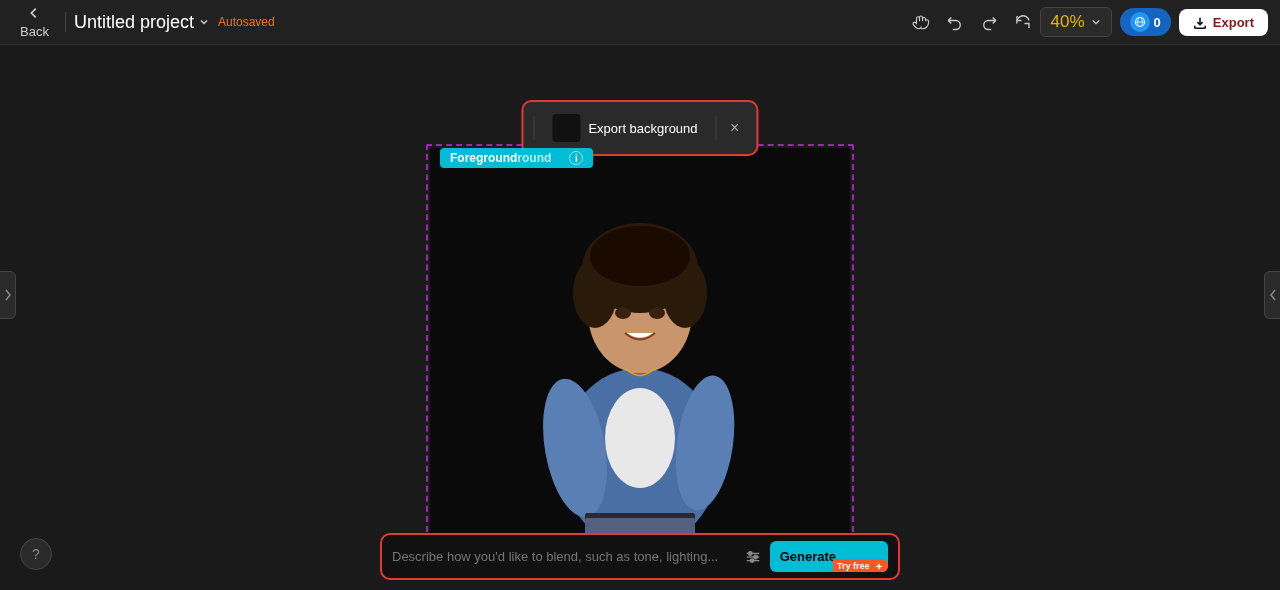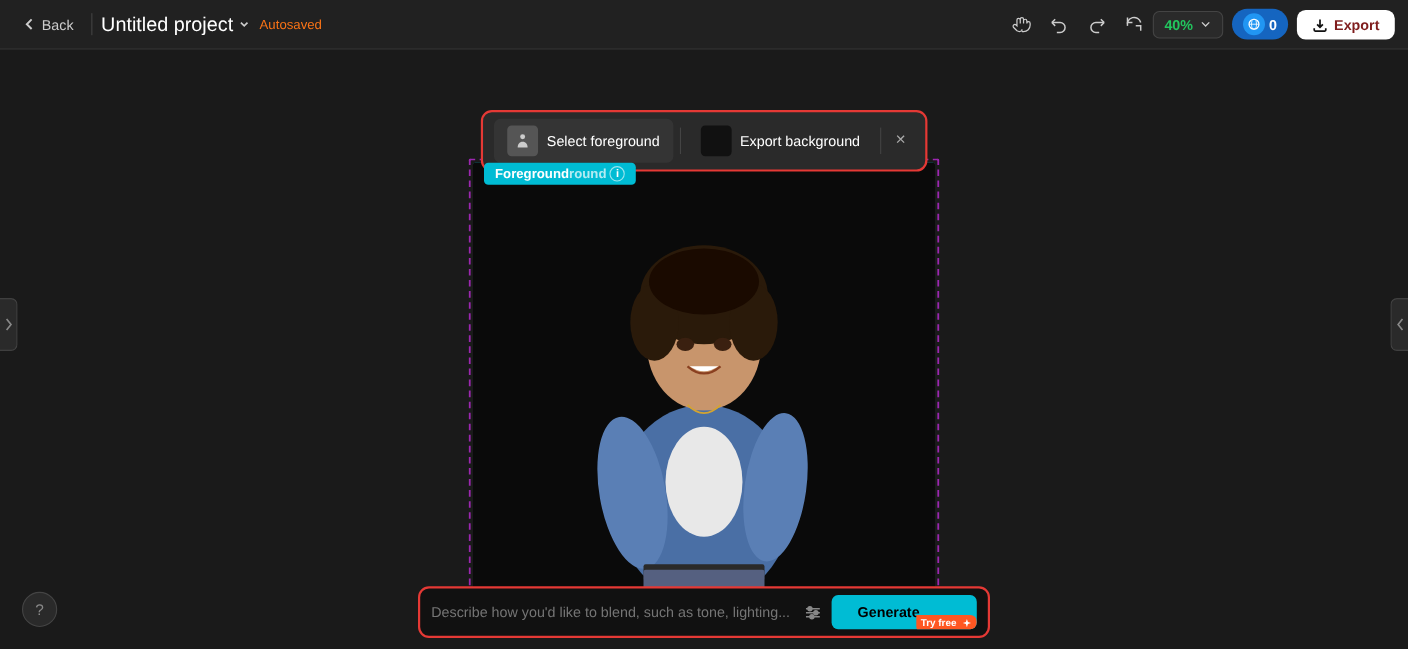--- a/index.html
+++ b/index.html
@@ -23,20 +23,21 @@
       display: flex;
       align-items: center;
       padding: 0 12px;
       gap: 8px;
       z-index: 100;
     }
     .topbar-back {
       display: flex; align-items: center; gap: 4px;
       color: #ccc; font-size: 13px; cursor: pointer;
       padding: 4px 8px;
+      flex-direction: column;
     }
     .topbar-divider {
       width: 1px; height: 20px; background: #444;
     }
     .topbar-project {
       display: flex; align-items: center; gap: 4px;
       font-size: 18px; font-weight: 500; color: #fff;
       cursor: pointer;
     }
     .topbar-autosaved {
@@ -47,23 +48,22 @@
       display: flex; align-items: center; gap: 16px;
       color: #ccc;
     }
     .topbar-tools svg { width: 18px; height: 18px; cursor: pointer; }
     .topbar-zoom {
       display: flex; align-items: center; gap: 4px;
       background: #2a2a2a;
       border: 1px solid #444;
       border-radius: 6px;
       padding: 4px 10px;
-      font-size: 13px; color: #22c55e; cursor: pointer;
+      font-size: 17px; color: #eab308; cursor: pointer;
       gap: 6px;
-      font-weight: bold;
     }
     .topbar-notif {
       display: flex; align-items: center; gap: 4px;
       background: #1565c0;
       border-radius: 20px;
       padding: 4px 10px;
       font-size: 13px; font-weight: 600;
     }
     .notif-circle {
       width: 20px; height: 20px;
@@ -190,21 +190,21 @@
       position: absolute;
       top: 103px;
       left: 50%;
       transform: translateX(-200px);
       background: #00bcd4;
       color: #fff;
       font-size: 12px;
       font-weight: 600;
       padding: 3px 10px;
       border-radius: 4px;
-      display: flex; align-items: center; gap: 3px;
+      display: flex; align-items: center; gap: 18px;
       z-index: 200;
       white-space: nowrap;
     }
     .fg-tag-info {
       width: 14px; height: 14px;
       border: 1px solid rgba(255,255,255,0.6);
       border-radius: 50%;
       display: flex; align-items: center; justify-content: center;
       font-size: 10px;
     }
@@ -263,21 +263,21 @@
     .prompt-adjust {
       color: #888;
       cursor: pointer;
       display: flex; align-items: center;
     }
     .generate-btn {
       display: flex; align-items: center;
       background: #00bcd4;
       color: #000;
       border-radius: 6px;
-      padding: 6px 24px;
+      padding: 6px 10px;
       font-size: 13px; font-weight: 600;
       cursor: pointer;
       gap: 0;
       position: relative;
       overflow: hidden;
     }
     .generate-try-free {
       position: absolute;
       top: 0; right: 0;
       background: #ff5722;
@@ -349,29 +349,20 @@
     <svg viewBox="0 0 16 16" fill="none" stroke="#111" stroke-width="1.8" width="14" height="14">
         <path d="M8 2v8M5 7l3 3 3-3M2 11v2a1 1 0 001 1h10a1 1 0 001-1v-2"></path>
       </svg>
     <span>Export</span>
   </div>
 </div>
 
 <div class="canvas-area">
 
   <div class="selection-toolbar">
-    <div class="sel-btn sel-btn-active">
-      <div class="sel-icon-person">
-        <svg viewBox="0 0 24 24" fill="#ccc" width="18" height="18">
-            <circle cx="12" cy="7" r="3"></circle>
-            <path d="M6 20c0-4 2-7 6-7s6 3 6 7"></path>
-          </svg>
-      </div>
-      <span>Select foreground</span>
-    </div>
     <div class="sel-divider"></div>
     <div class="sel-btn">
       <div class="sel-icon-bg"></div>
       <span>Export background</span>
     </div>
     <div class="sel-divider"></div>
     <div class="sel-close">×</div>
   </div>
 
   <div class="fg-tag">

